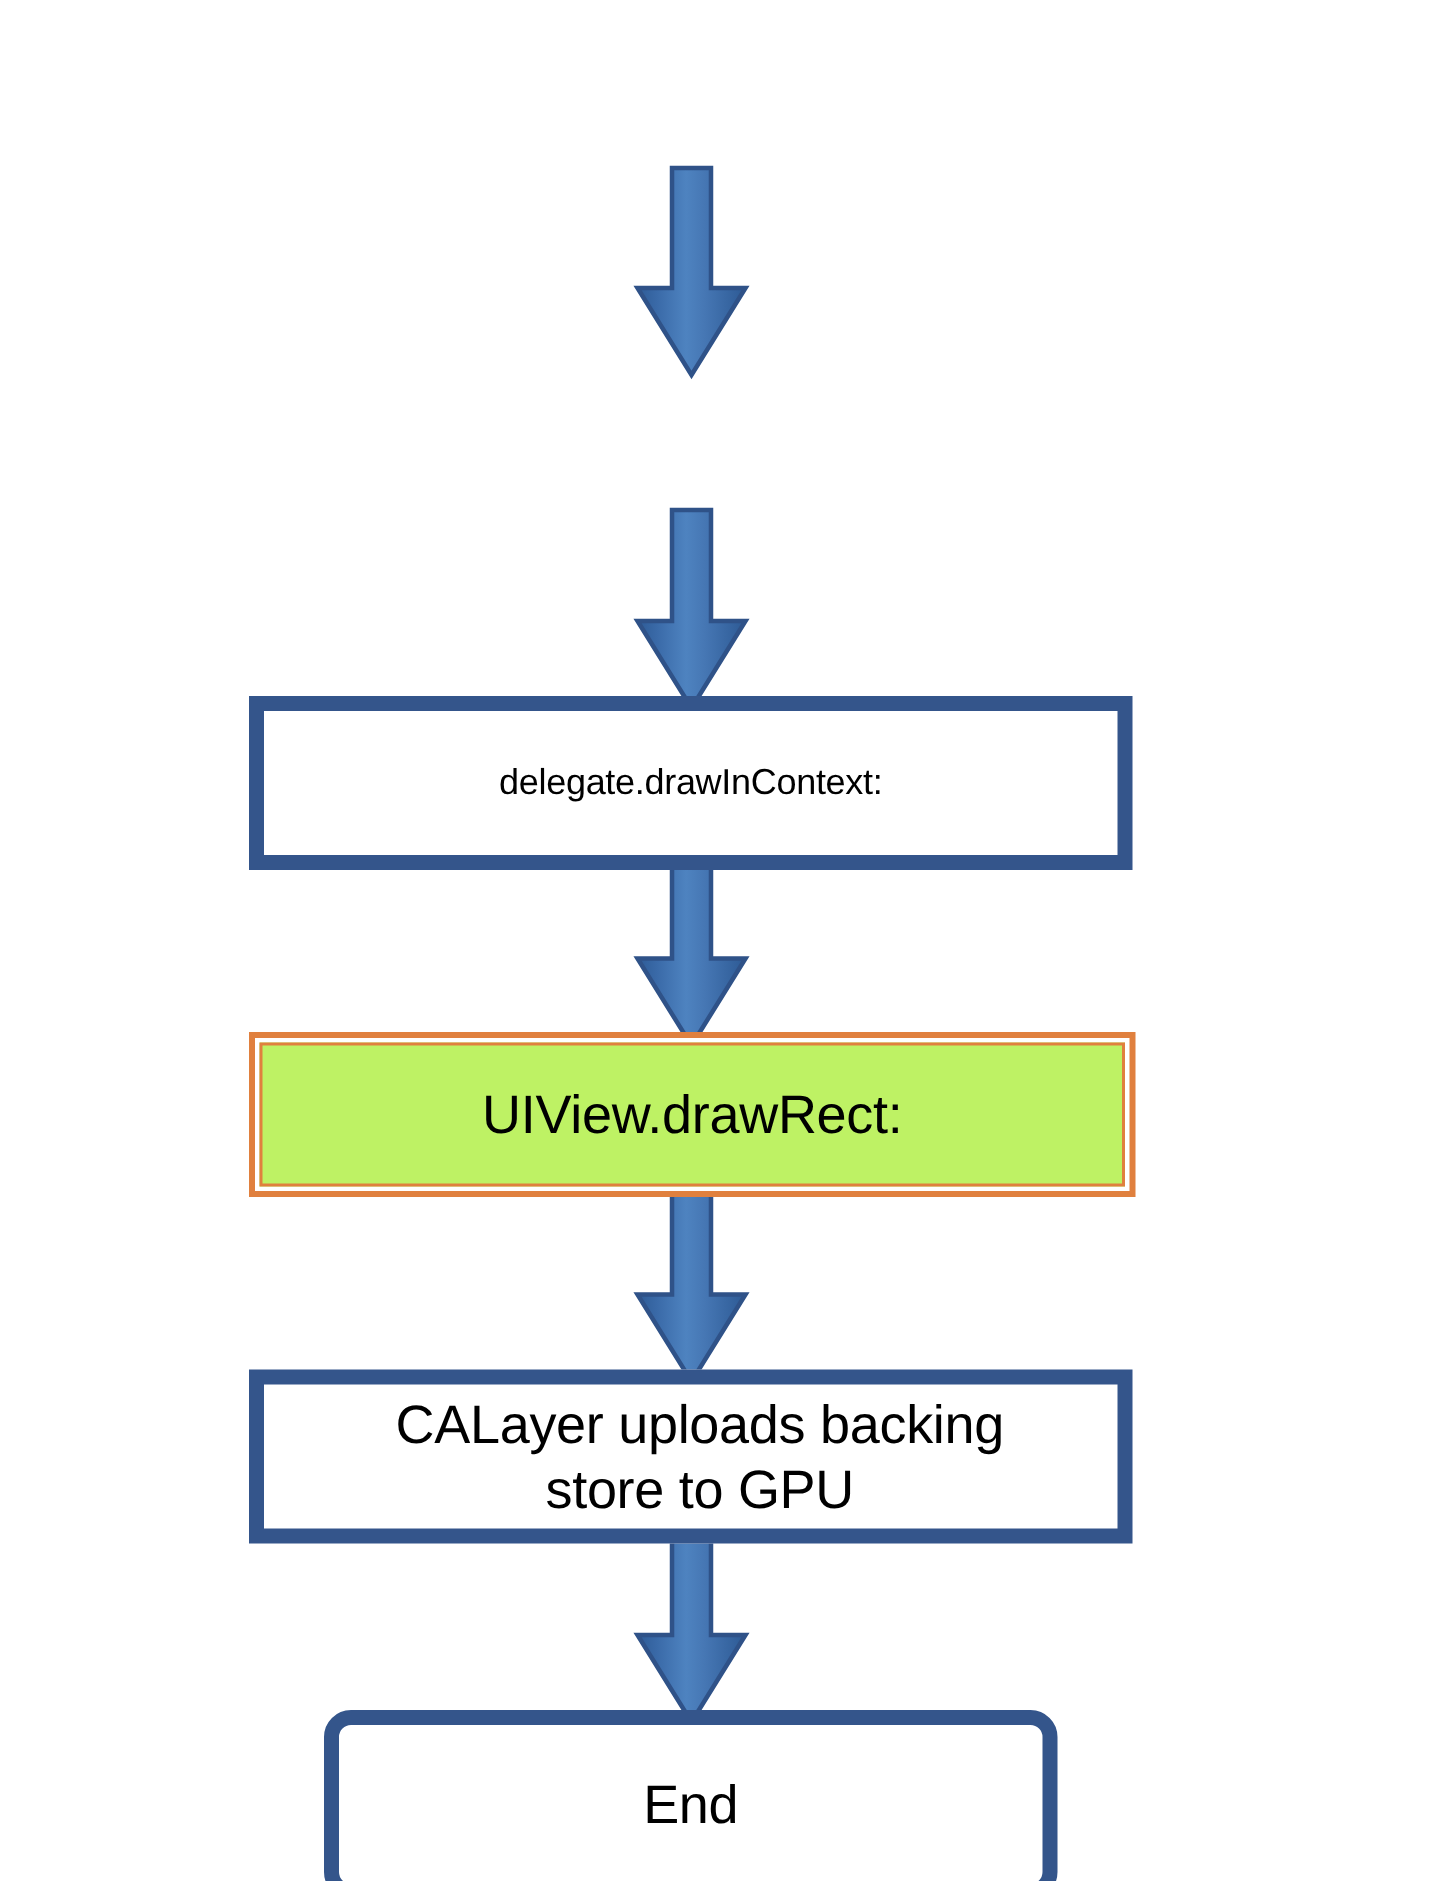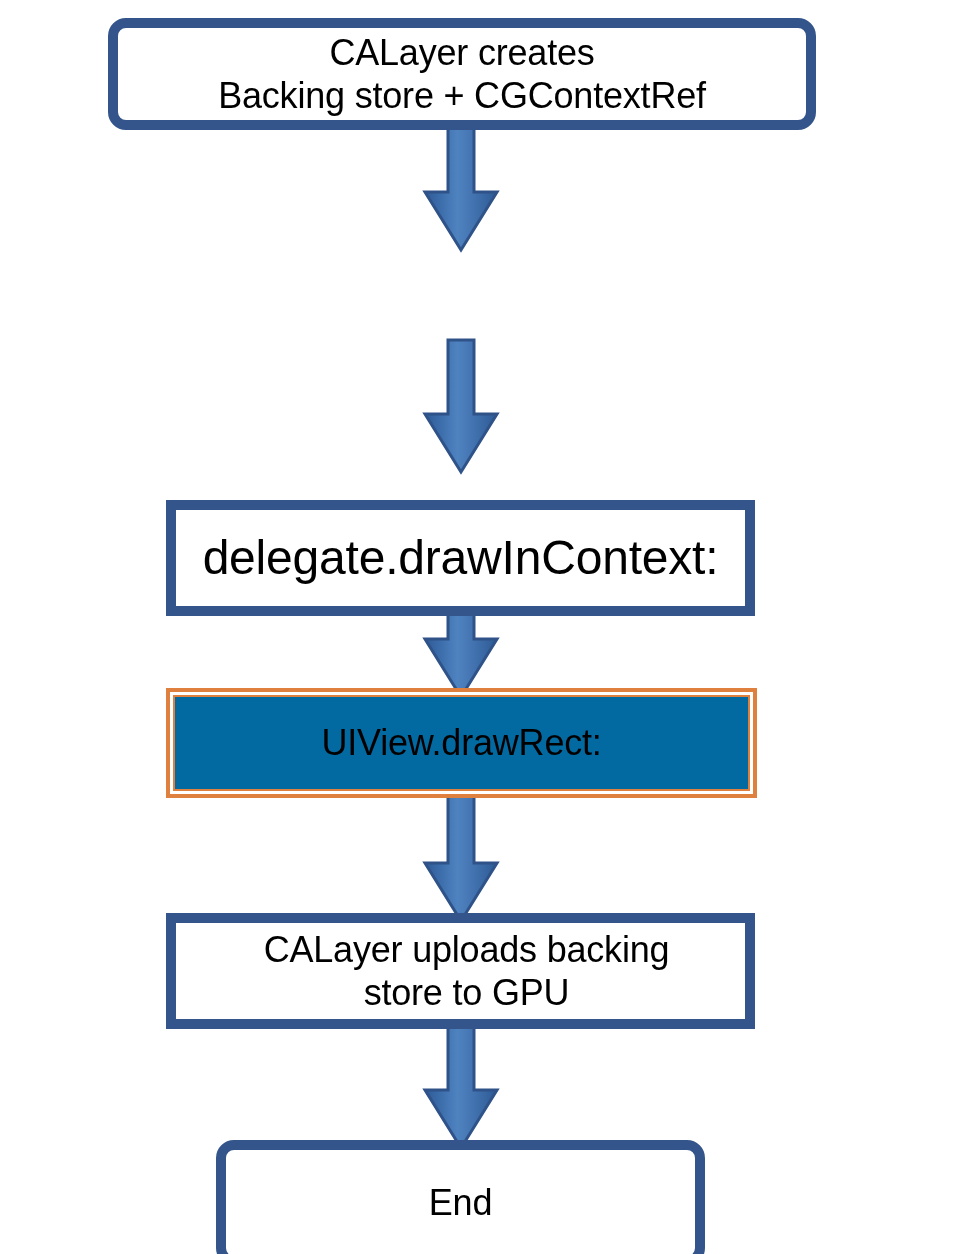--- a/index.html
+++ b/index.html
@@ -63,21 +63,21 @@
     background: #ffffff;
   }
   .node.highlight .inner {
     border: 2px solid #e0803e;
     width: 100%;
     height: 100%;
     box-sizing: border-box;
     display: flex;
     align-items: center;
     justify-content: flex-end;
-    background: #0369a1;
+    background: #bef264;
   }
 </style>
 </head>
 <body>
 
 <div id="canvas">
 
   <svg id="arrows" viewBox="0 0 954 1254" width="954" height="1254" xmlns="http://www.w3.org/2000/svg">
     <defs>
       <linearGradient id="arrowGrad" x1="0" y1="0" x2="1" y2="0">
@@ -97,27 +97,23 @@
     </defs>
     <g id="arrow-shapes">
         <polygon points="448,112 474,112 474,192 497,192 461,250 425,192 448,192" fill="url(#arrowGrad)" stroke="#2f5288" stroke-width="3" stroke-linejoin="miter"></polygon>
         <polygon points="448,340 474,340 474,414 497,414 461,472 425,414 448,414" fill="url(#arrowGrad)" stroke="#2f5288" stroke-width="3" stroke-linejoin="miter"></polygon>
         <polygon points="448,562 474,562 474,639 497,639 461,697 425,639 448,639" fill="url(#arrowGrad)" stroke="#2f5288" stroke-width="3" stroke-linejoin="miter"></polygon>
         <polygon points="448,782 474,782 474,863 497,863 461,921 425,863 448,863" fill="url(#arrowGrad)" stroke="#2f5288" stroke-width="3" stroke-linejoin="miter"></polygon>
         <polygon points="448,1012 474,1012 474,1090 497,1090 461,1148 425,1090 448,1090" fill="url(#arrowGrad)" stroke="#2f5288" stroke-width="3" stroke-linejoin="miter"></polygon>
       </g>
   </svg>
 
-  <div class="node terminator" style="left: 108px; top: 18px; width: 708px; height: 112px; font-size: 36px;">
-    <span class="label">CALayer creates
-Backing store + CGContextRef</span>
-  </div>
 
 
-  <div class="node process" style="left: 166px; top: 464px; width: 589px; height: 116px; font-size: 48px; margin-top: 36px;">
+  <div class="node process" style="left: 166px; top: 464px; width: 589px; height: 116px; font-size: 24px;">
     <span class="label">delegate.drawInContext:</span>
   </div>
 
   <div class="node highlight" style="left: 166px; top: 688px; width: 591px; height: 110px; font-size: 36px;">
     <div class="inner">
       <span class="label">UIView.drawRect:</span>
     </div>
   </div>
 
   <div class="node process" style="left: 166px; top: 913px; width: 589px; height: 116px; font-size: 36px; padding-left: 12px;">

